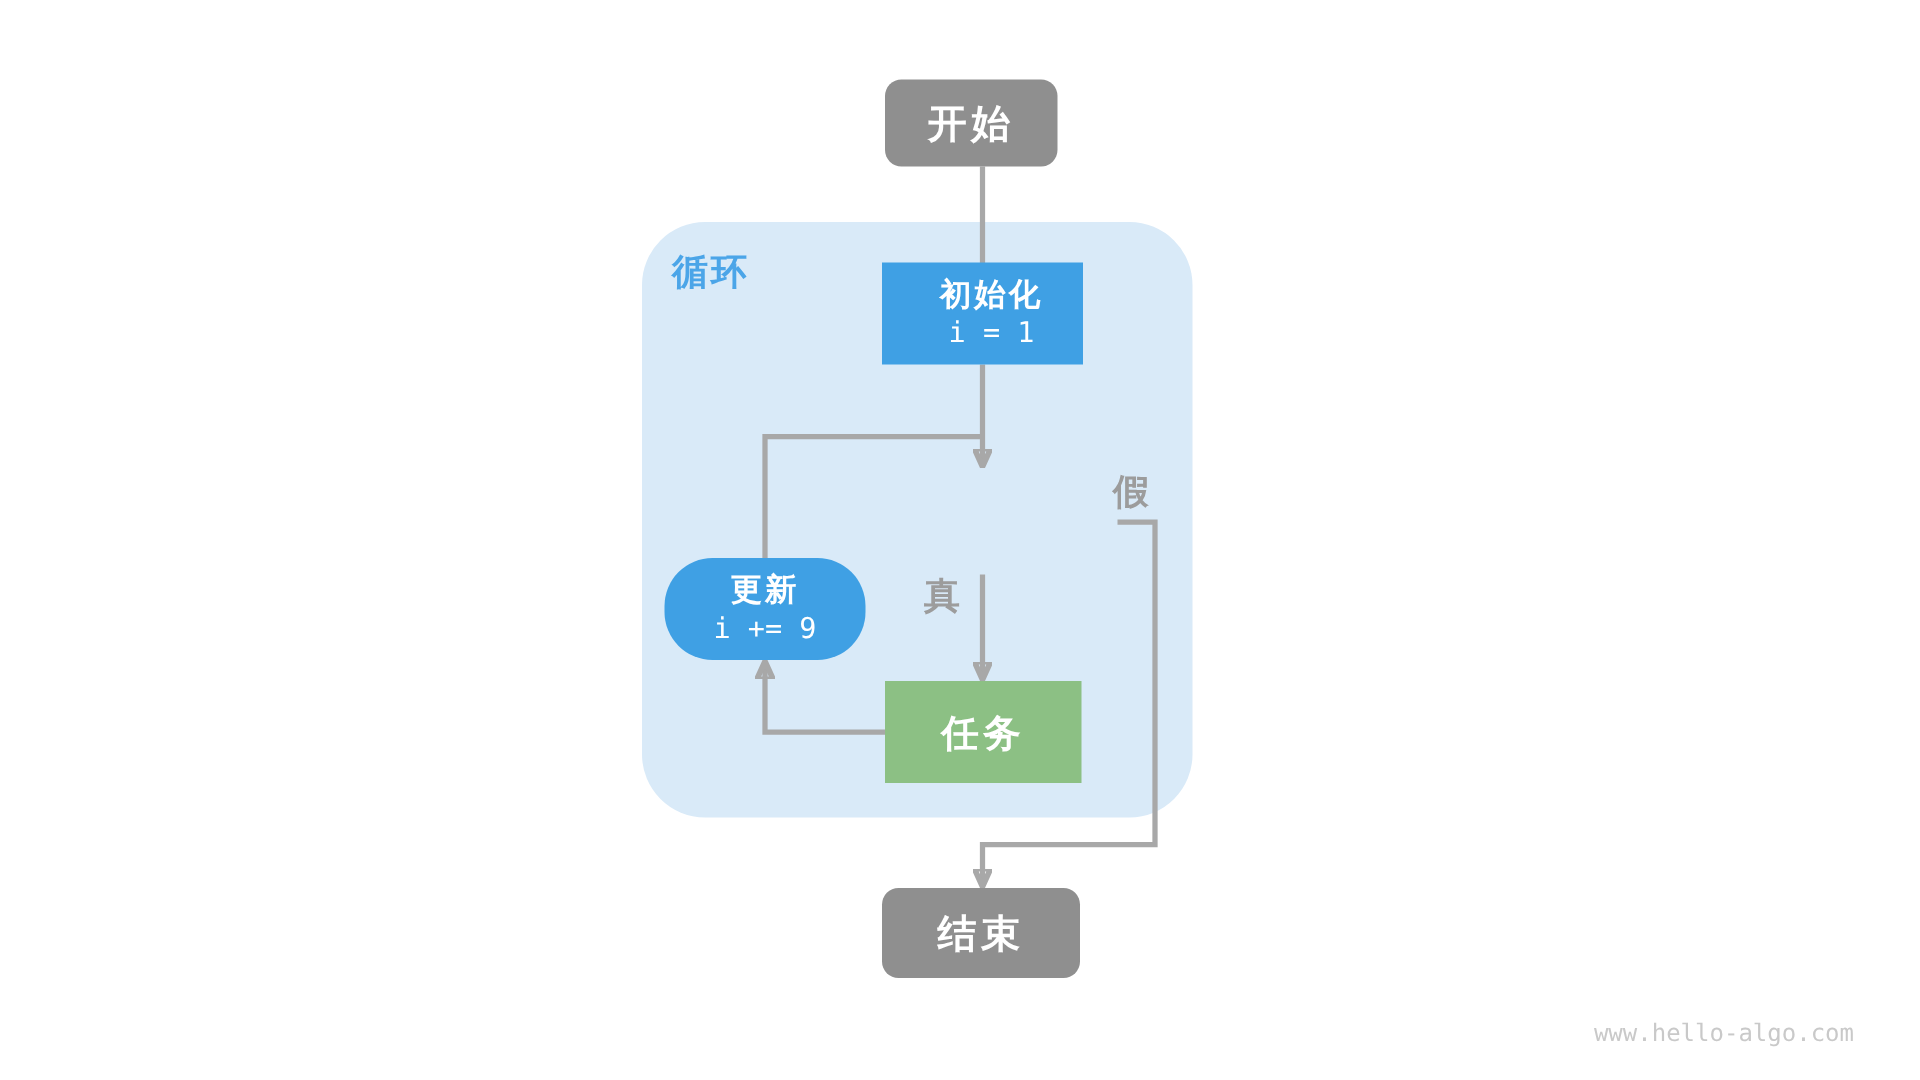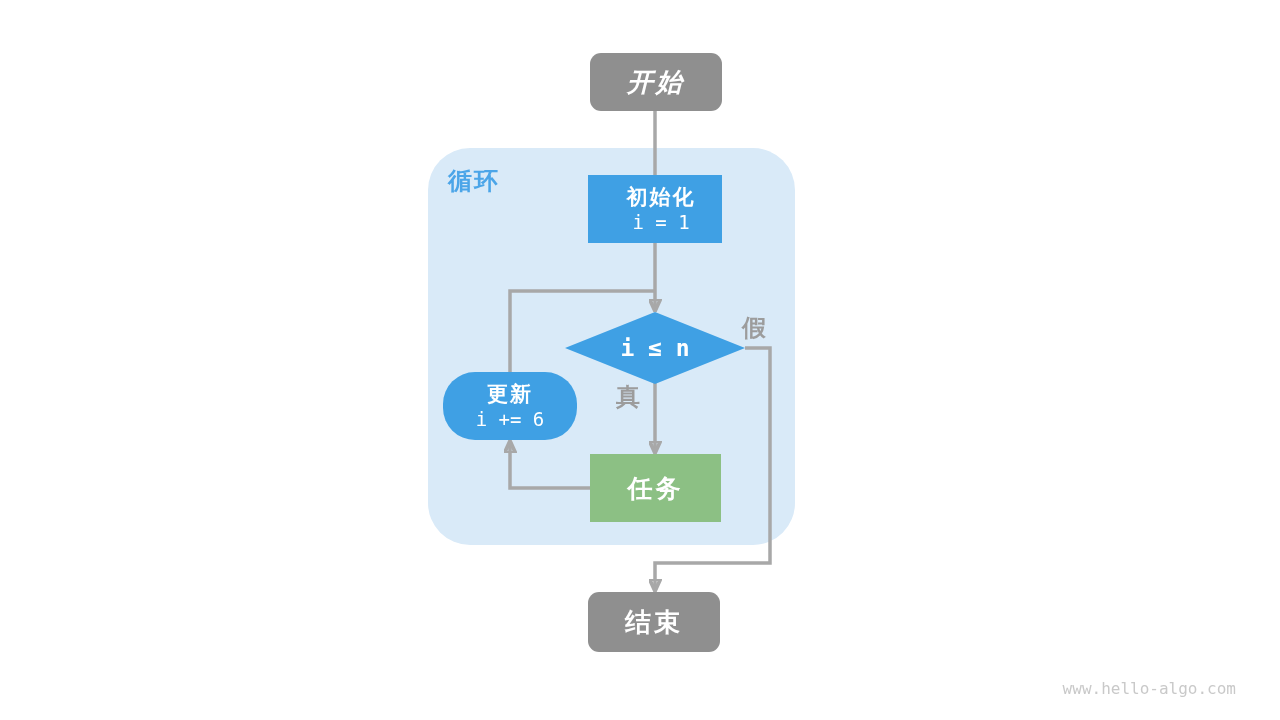--- a/index.html
+++ b/index.html
@@ -35,21 +35,21 @@
   }
   .node{
     position:absolute;display:flex;flex-direction:column;
     align-items:center;justify-content:center;
     color:#ffffff;text-align:center;
   }
   .terminal{
     background:var(--node-gray);border-radius:11px;
     font-size:26px;font-weight:600;letter-spacing:3px;
   }
-  .node-start{left:590px;top:53px;width:132px;height:58px;font-style:italic;}
+  .node-start{left:590px;top:53px;width:115px;height:58px;}
   .node-end{left:588px;top:592px;width:132px;height:60px;}
   .process{background:var(--node-blue);}
   .node-init{left:588px;top:175px;width:134px;height:68px;padding-left:12px;}
   .node-update{left:443px;top:372px;width:134px;height:68px;border-radius:32px;}
   .node-title{font-size:21px;font-weight:600;letter-spacing:2px;line-height:1.3;}
   .node-code{
     font-family:"DejaVu Sans Mono",monospace;
     font-size:19px;font-weight:400;line-height:1.3;
   }
   .diamond{
@@ -99,30 +99,27 @@
 
   <div class="node terminal node-start">
     <span>开始</span>
   </div>
 
   <div class="node process node-init">
     <span class="node-title">初始化</span>
     <span class="node-code">i = 1</span>
   </div>
 
-  <div class="node diamond">
-    <span>i ≤ n</span>
-  </div>
 
   <div class="branch-label label-true">真</div>
   <div class="branch-label label-false">假</div>
 
   <div class="node process node-update">
     <span class="node-title">更新</span>
-    <span class="node-code">i += 6</span>
+    <span class="node-code">i += 9</span>
   </div>
 
   <div class="node terminal node-end">
     <span>结束</span>
   </div>
 
   <div class="node node-task">
     <span>任务</span>
   </div>
 

